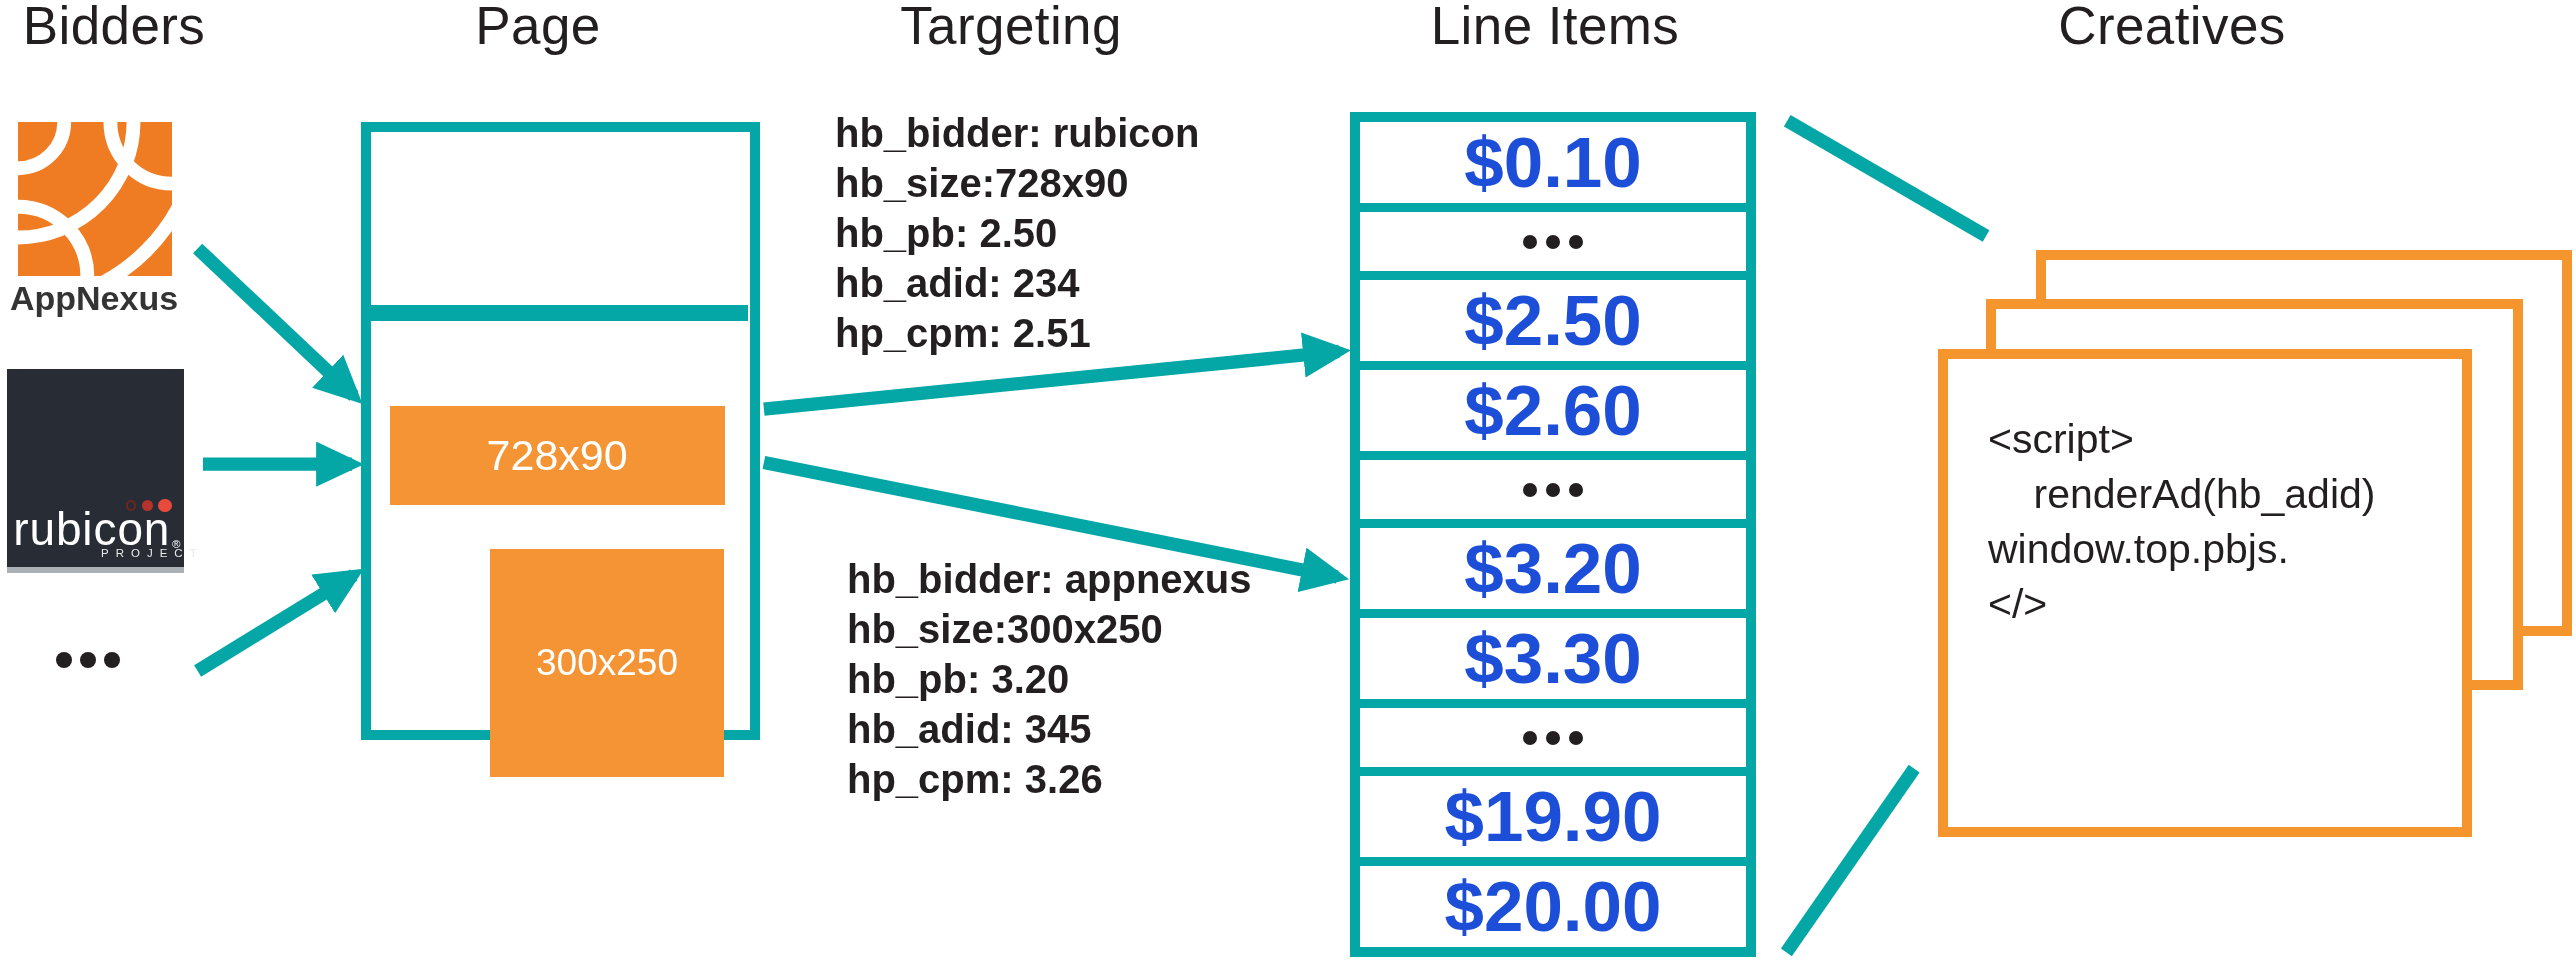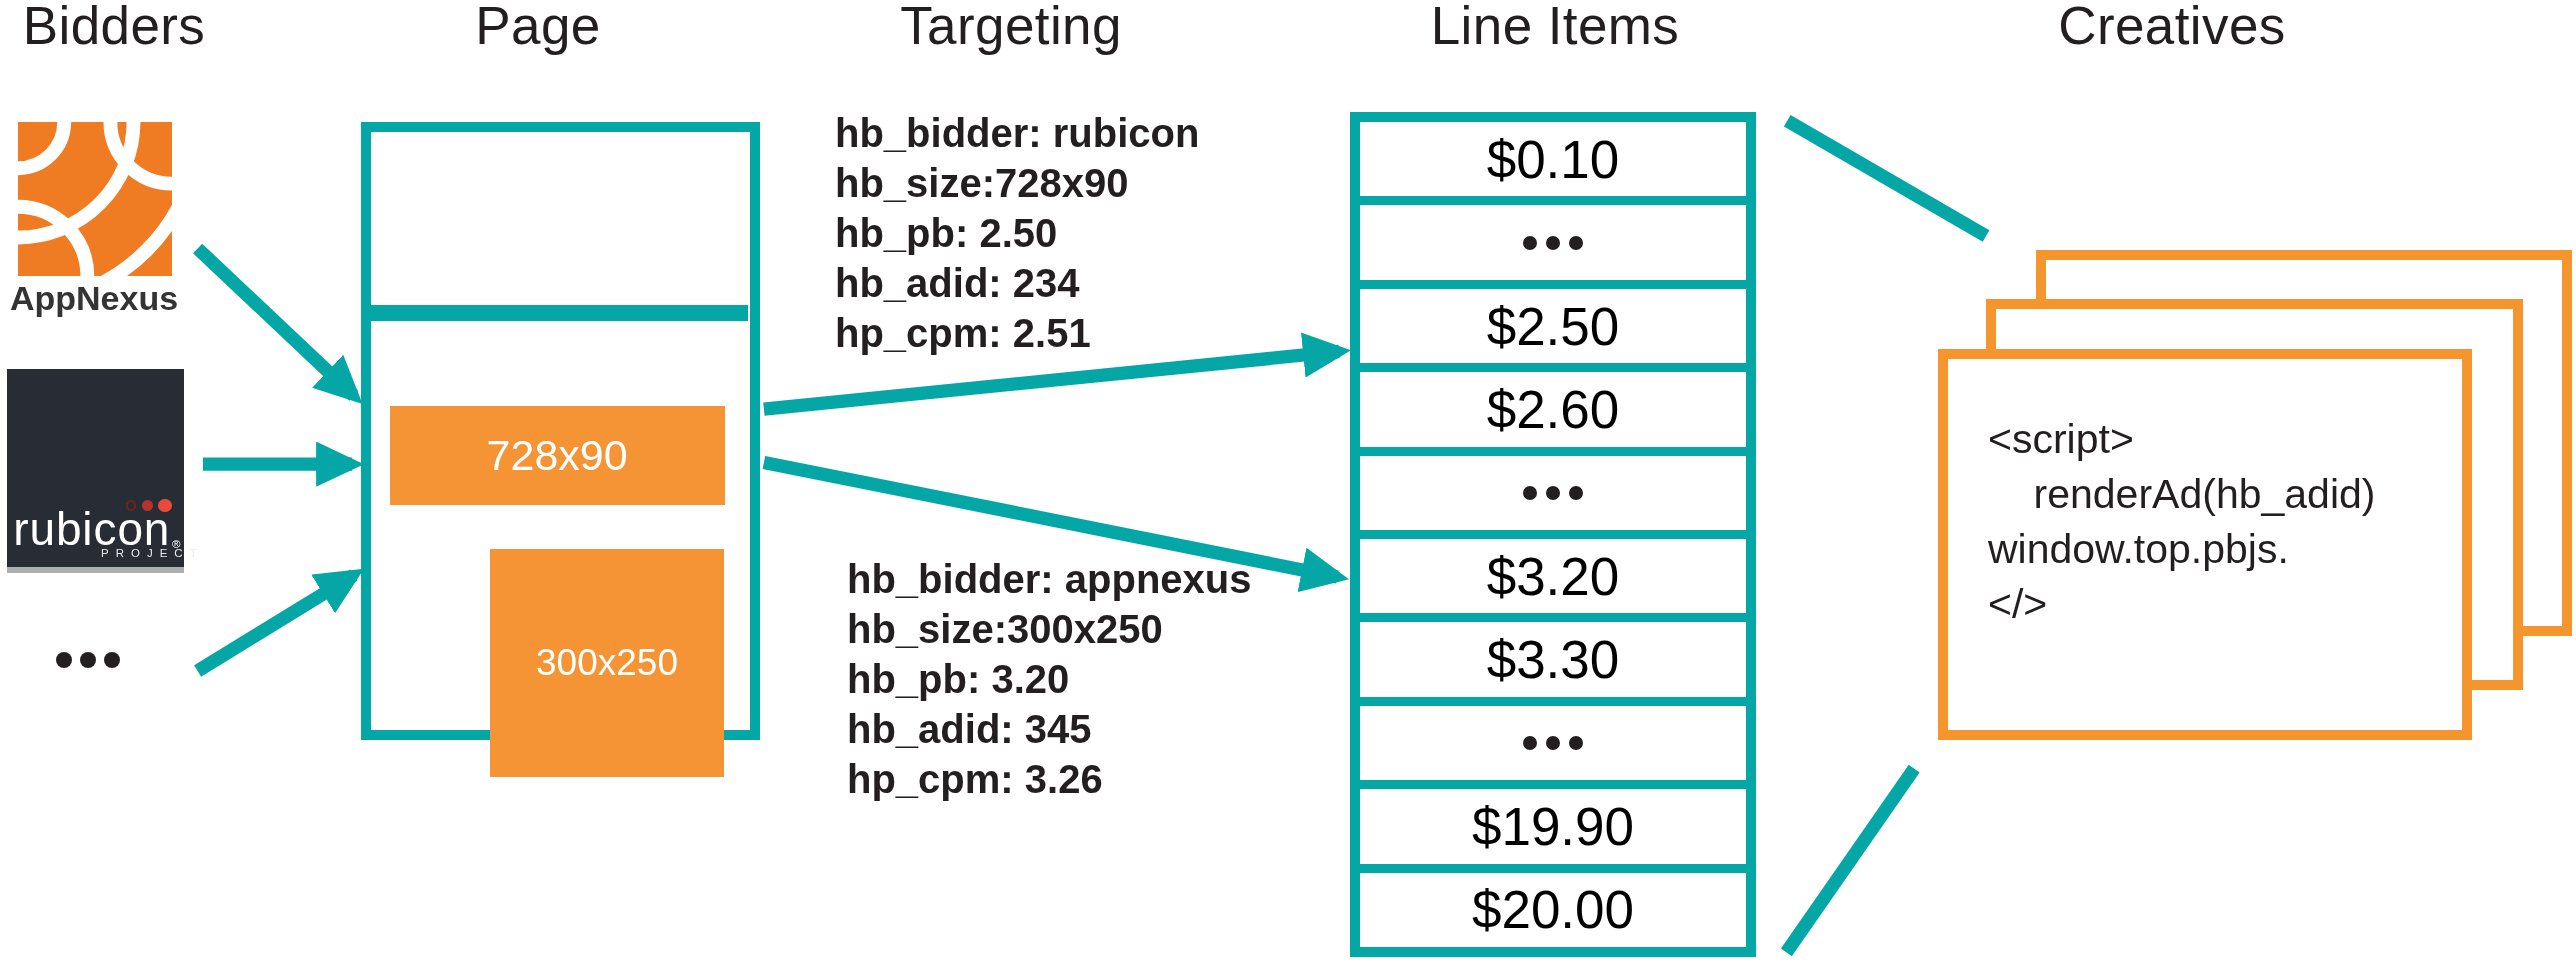--- a/index.html
+++ b/index.html
@@ -50,29 +50,29 @@
   .targeting{position:absolute;left:835px;z-index:2;}
   #targeting-1{top:108px;}
   #targeting-2{top:554px;margin-left:12px;}
   .tline{font-size:40px;font-weight:bold;line-height:50px;white-space:nowrap;color:#231F20;}
 
   
   #lineitems-table{position:absolute;left:1350px;top:112px;width:406px;height:845px;
       border:10.7px solid #04A6A6;box-sizing:border-box;background:#fff;
       display:flex;flex-direction:column;z-index:2;}
   .li-row{flex:1;display:flex;align-items:center;justify-content:center;
-      font-size:53px;color:#000000;gap:9px;}
+      font-size:71px;color:#1d4ed8;gap:9px;font-weight:bold;}
   .row-sep{height:9px;background:#04A6A6;flex:none;}
   .dot{width:14px;height:14px;border-radius:50%;background:#231F20;display:inline-block;}
 
   
   .card{position:absolute;background:#fff;border:10.7px solid #F5952D;box-sizing:border-box;}
   #card-back{left:2036px;top:250px;width:536px;height:386px;z-index:2;}
   #card-middle{left:1986px;top:299px;width:537px;height:391px;z-index:3;}
-  #card-front{left:1938px;top:349px;width:534px;height:391px;z-index:4;}
+  #card-front{left:1938px;top:349px;width:534px;height:488px;z-index:4;}
   #script-block{position:absolute;left:40px;top:53px;}
   .code-line{font-size:41px;line-height:55px;white-space:pre;color:#231F20;}
 </style>
 </head>
 <body>
 
 <svg id="connectors" width="2576" height="963" viewBox="0 0 2901 1085">
   <defs>
     <marker id="ah" markerWidth="3.6" markerHeight="3.4" refX="2.7" refY="1.7" orient="auto">
       <path d="M0,0 L3.6,1.7 L0,3.4 Z" fill="#04A6A6"></path>

